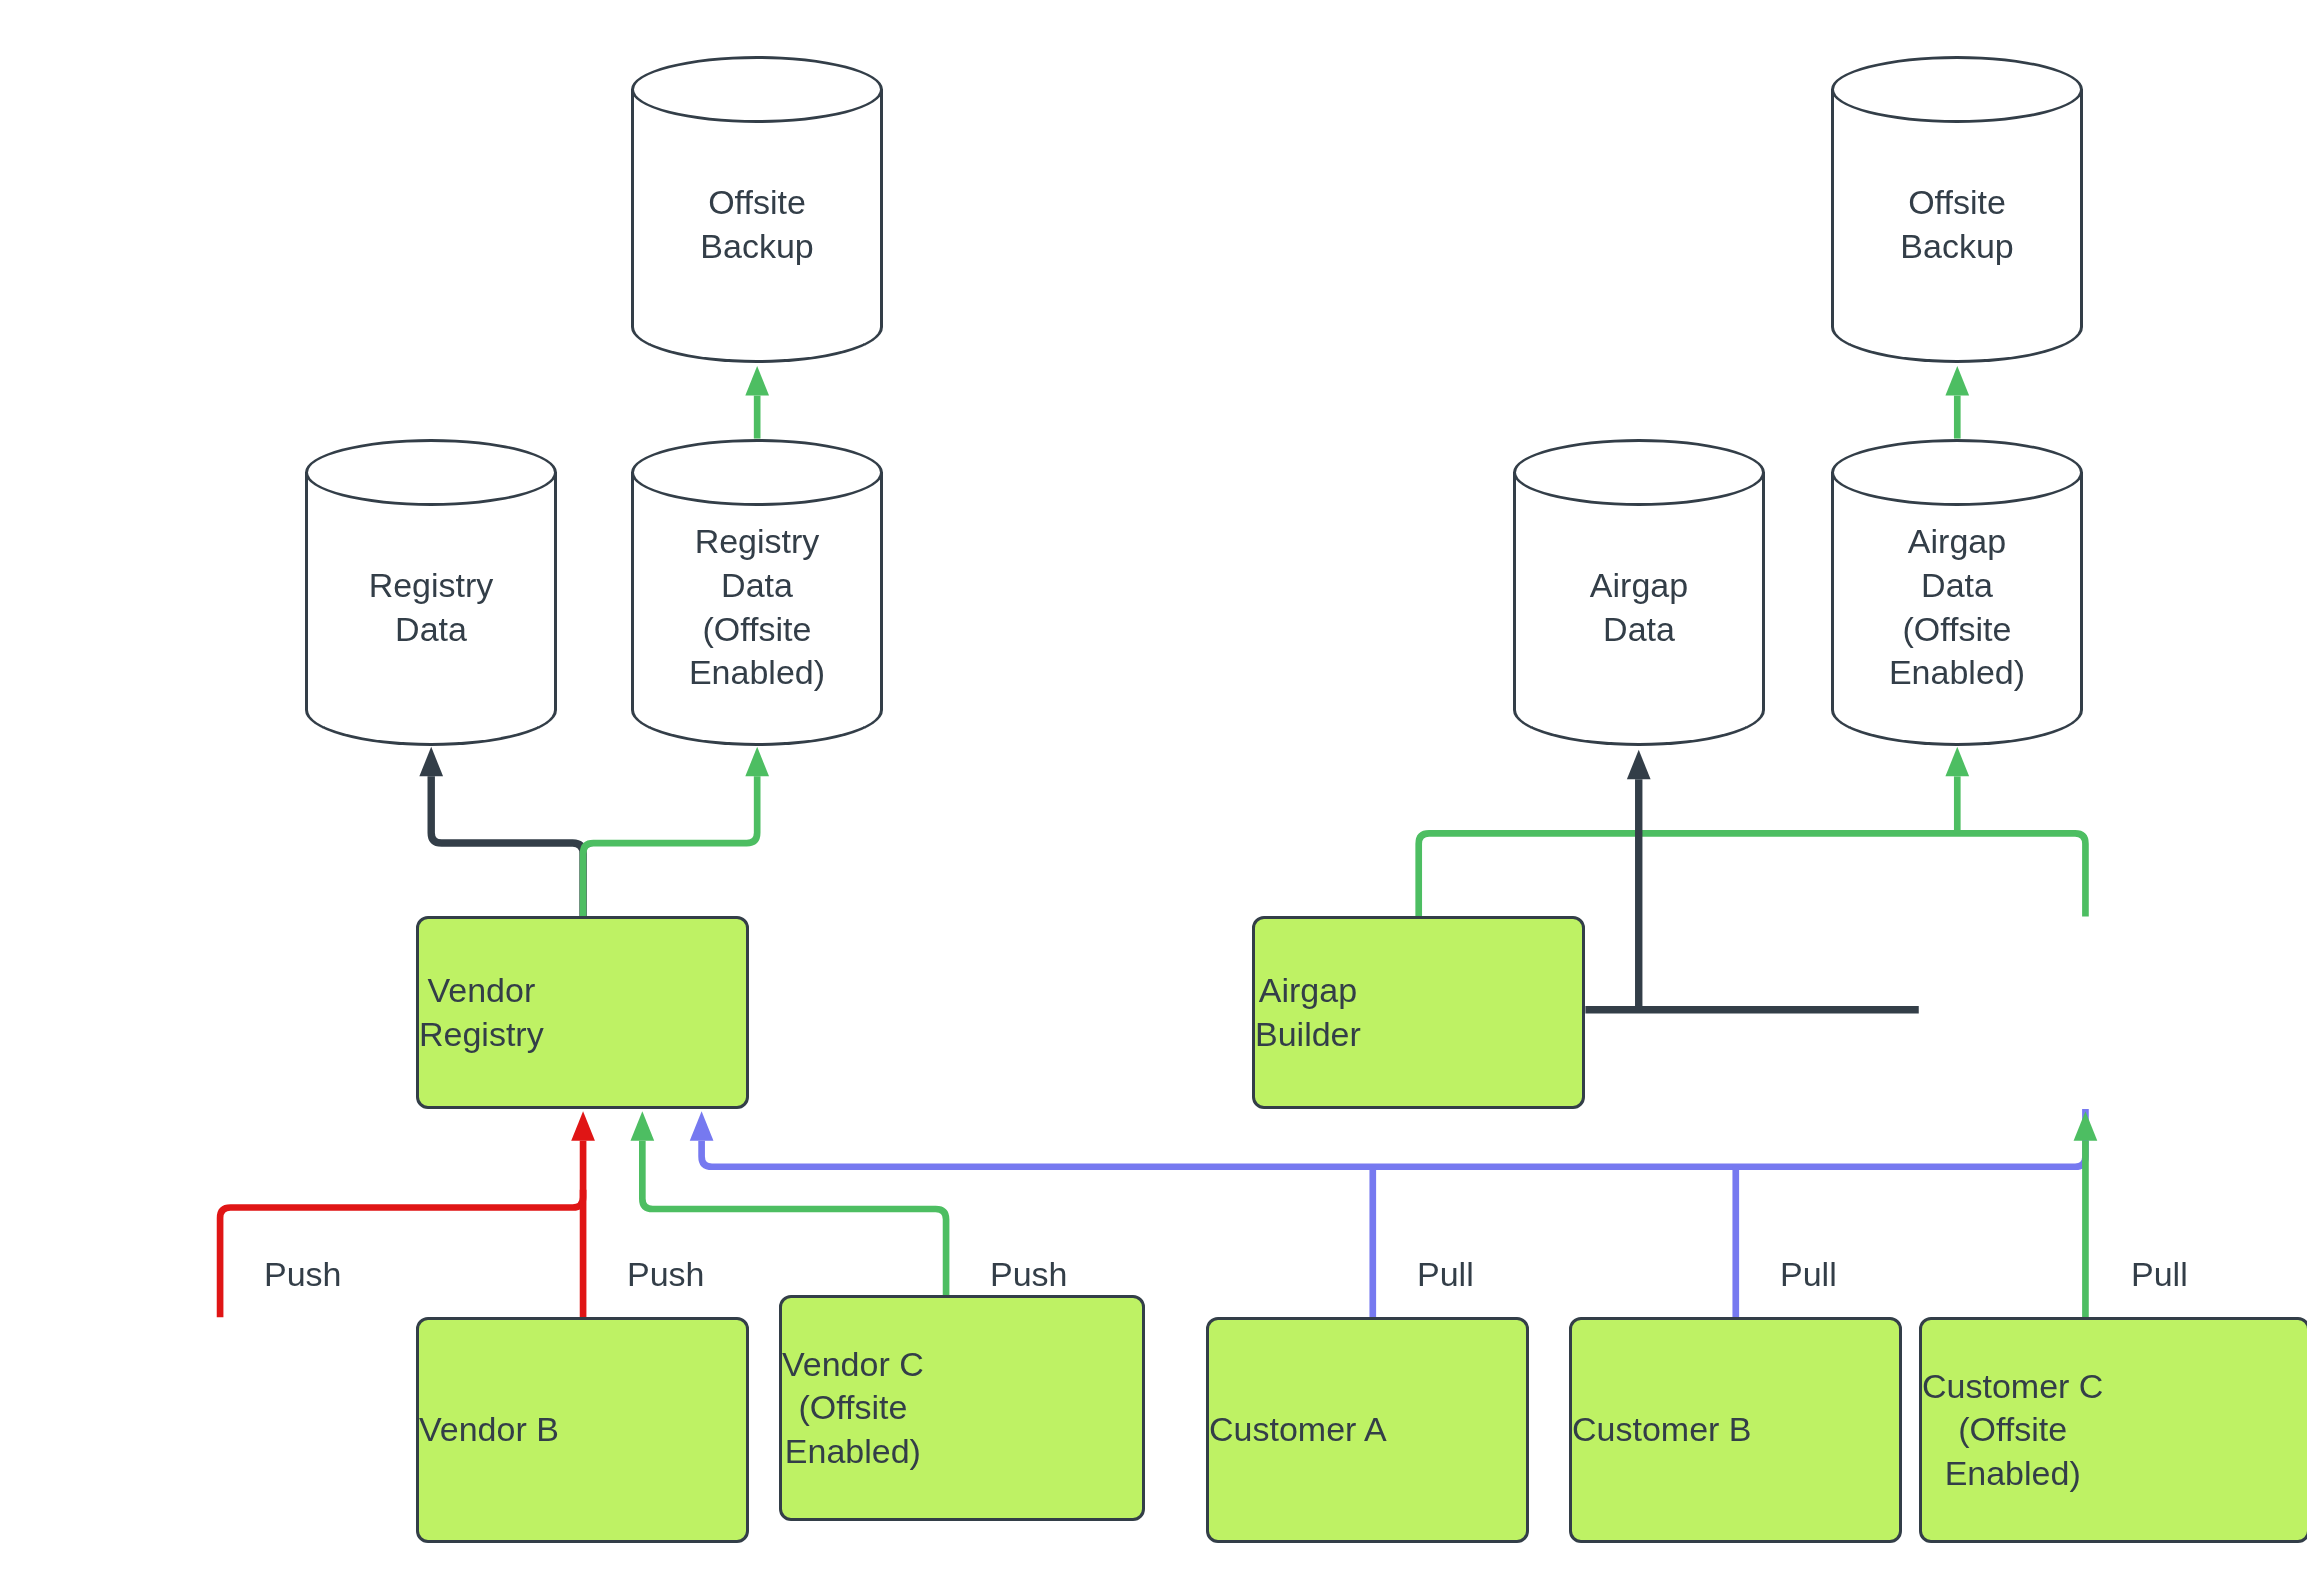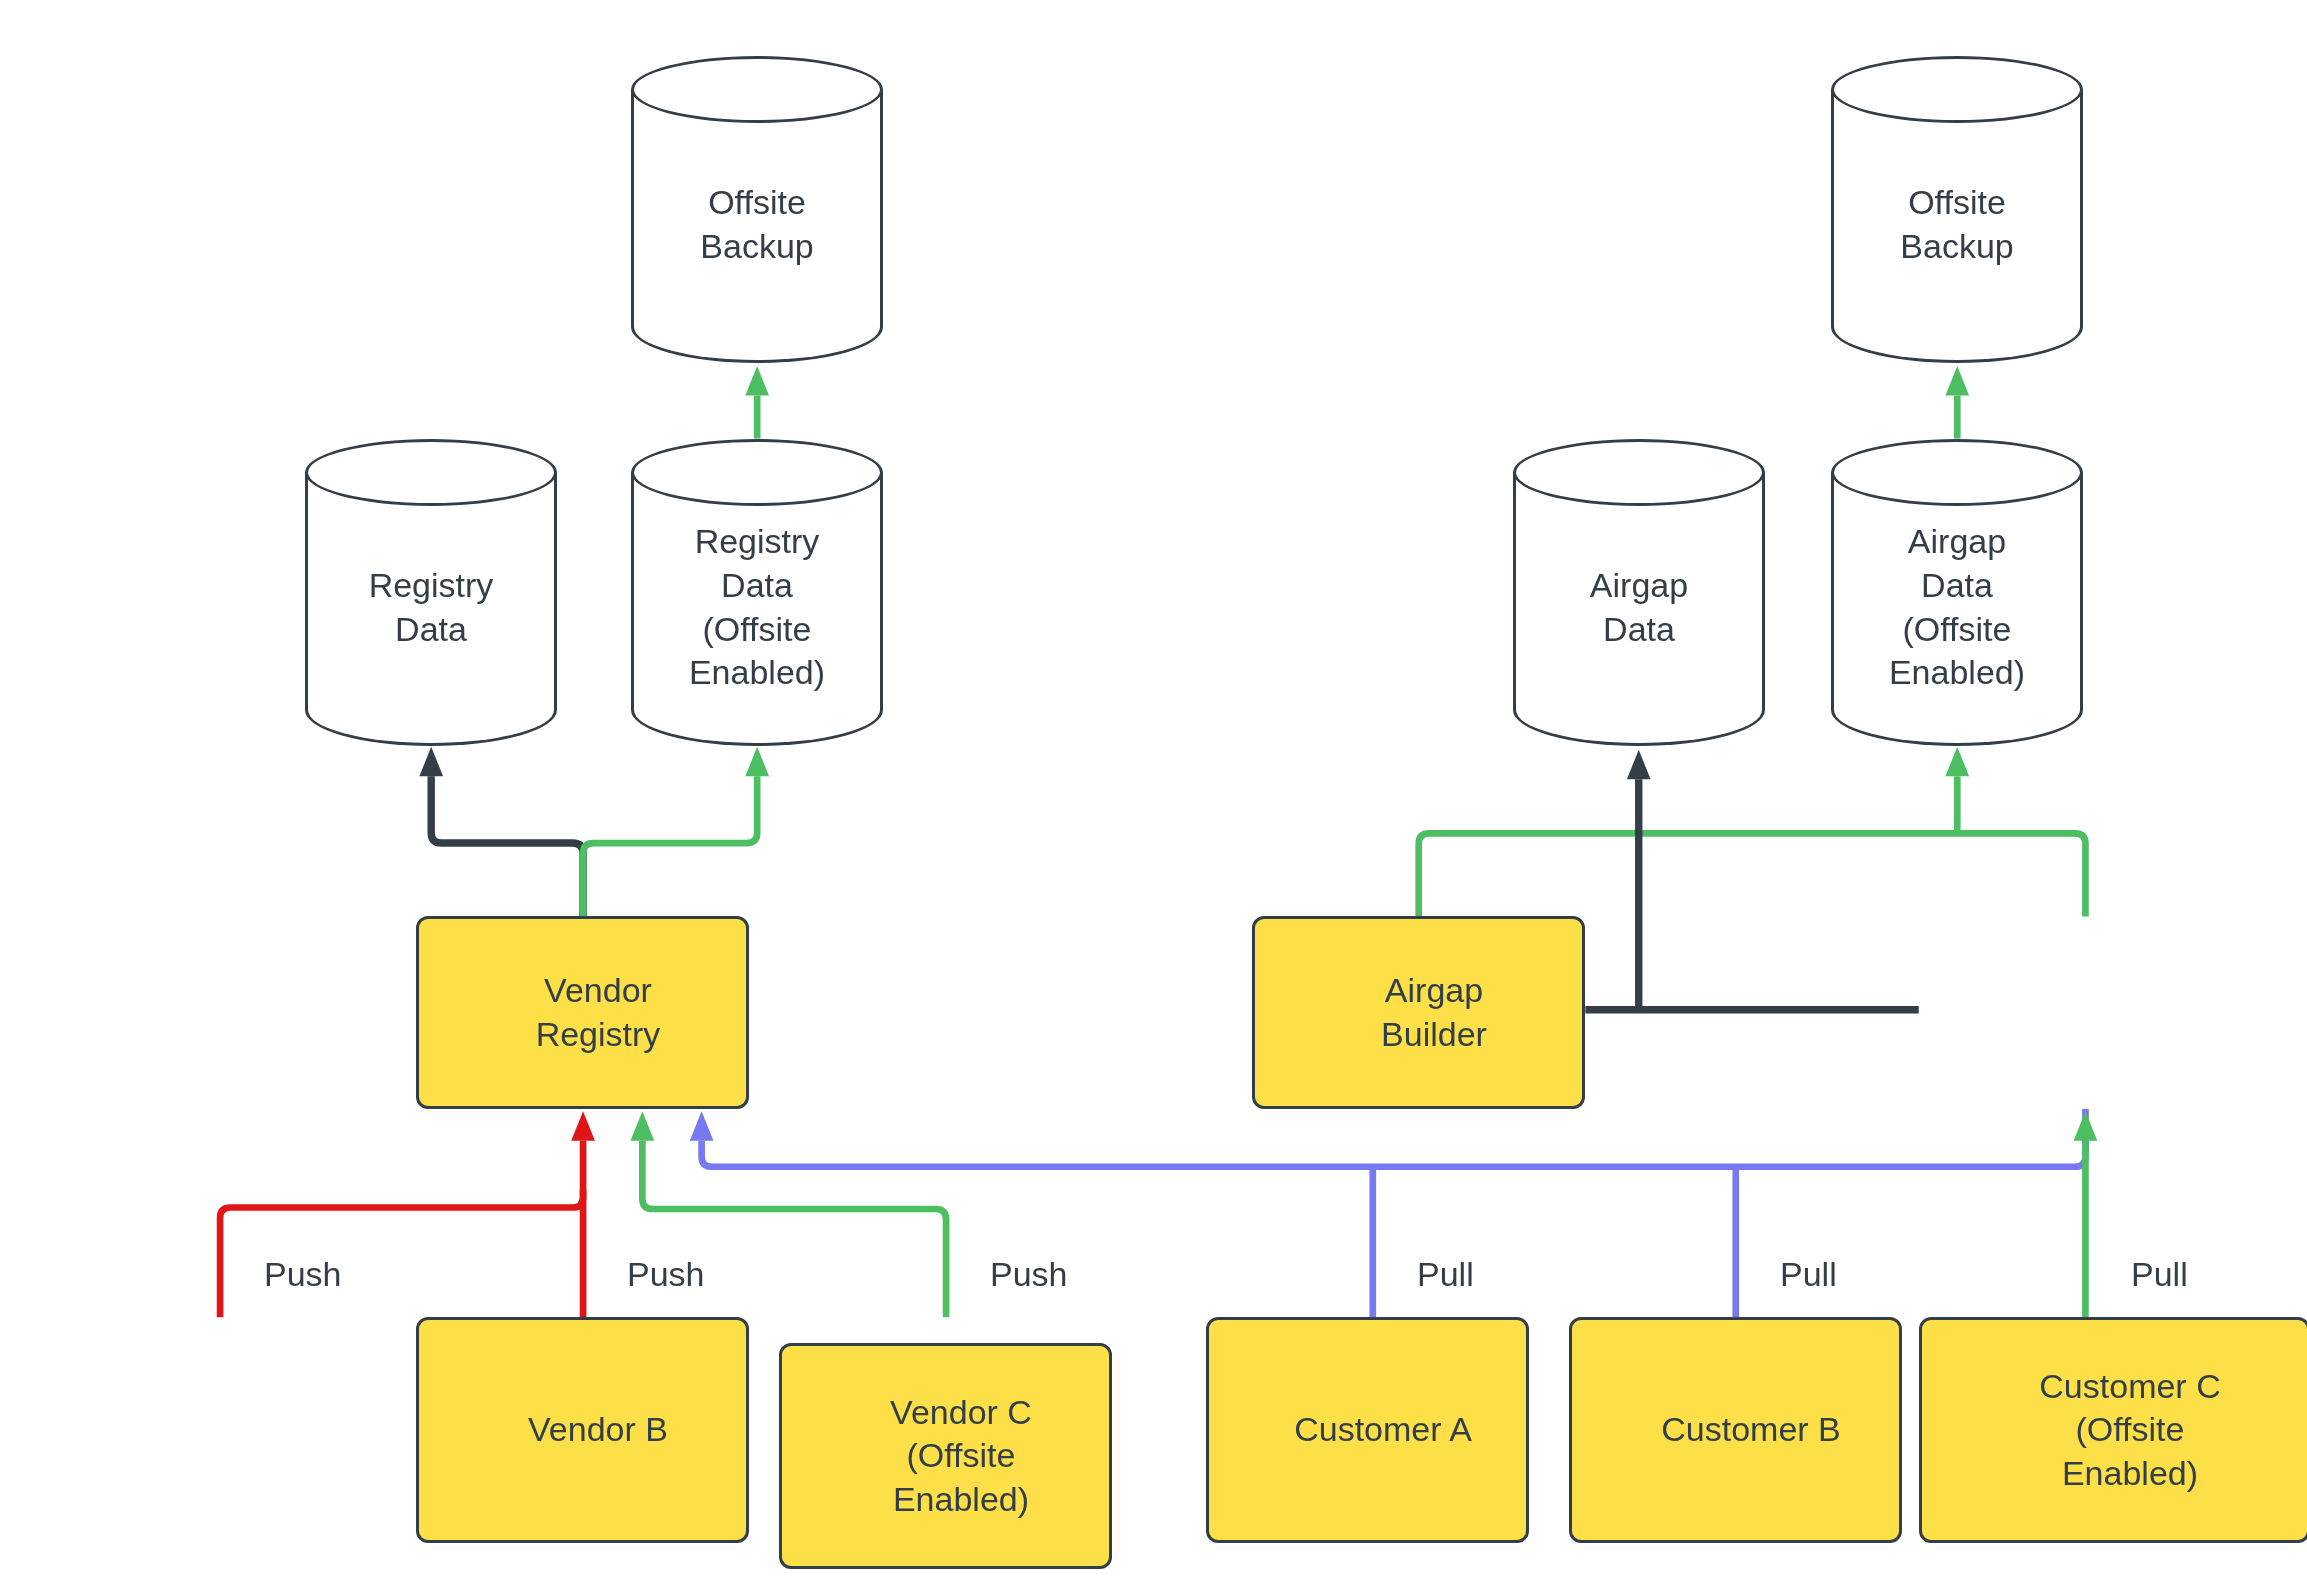--- a/index.html
+++ b/index.html
@@ -32,27 +32,26 @@
 
   .node-label{
     white-space:pre-line;
     text-align:center;
     font-size:34px;
     line-height:1.28;
     color:var(--ink);
   }
   .box{
     position:absolute;
-    background:#fde047;
+    background:#bef264;
     border:3px solid var(--ink);
     border-radius:12px;
     box-sizing:border-box;
-    display:flex;align-items:center;justify-content:center;
+    display:flex;align-items:center;
     z-index:2;
-    padding-left:31px;
   }
   .cyl{position:absolute;z-index:2;}
   .cyl-body{
     position:absolute;left:0;top:33px;right:0;bottom:0;
     background:#fff;
     border:3px solid var(--ink);
     border-top:none;
     border-bottom-left-radius:50% 36px;
     border-bottom-right-radius:50% 36px;
     box-sizing:border-box;
@@ -180,21 +179,21 @@
     <span class="node-label">Airgap
 Builder</span>
   </div>
 
 
 
   <div class="box" style="left:416px;top:1317px;width:333px;height:226px">
     <span class="node-label">Vendor B</span>
   </div>
 
-  <div class="box" style="left:779px;top:1343px;width:333px;height:226px">
+  <div class="box" style="left:779px;top:1295px;width:366px;height:226px">
     <span class="node-label">Vendor C
 (Offsite
 Enabled)</span>
   </div>
 
   <div class="box" style="left:1206px;top:1317px;width:323px;height:226px">
     <span class="node-label">Customer A</span>
   </div>
 
   <div class="box" style="left:1569px;top:1317px;width:333px;height:226px">

